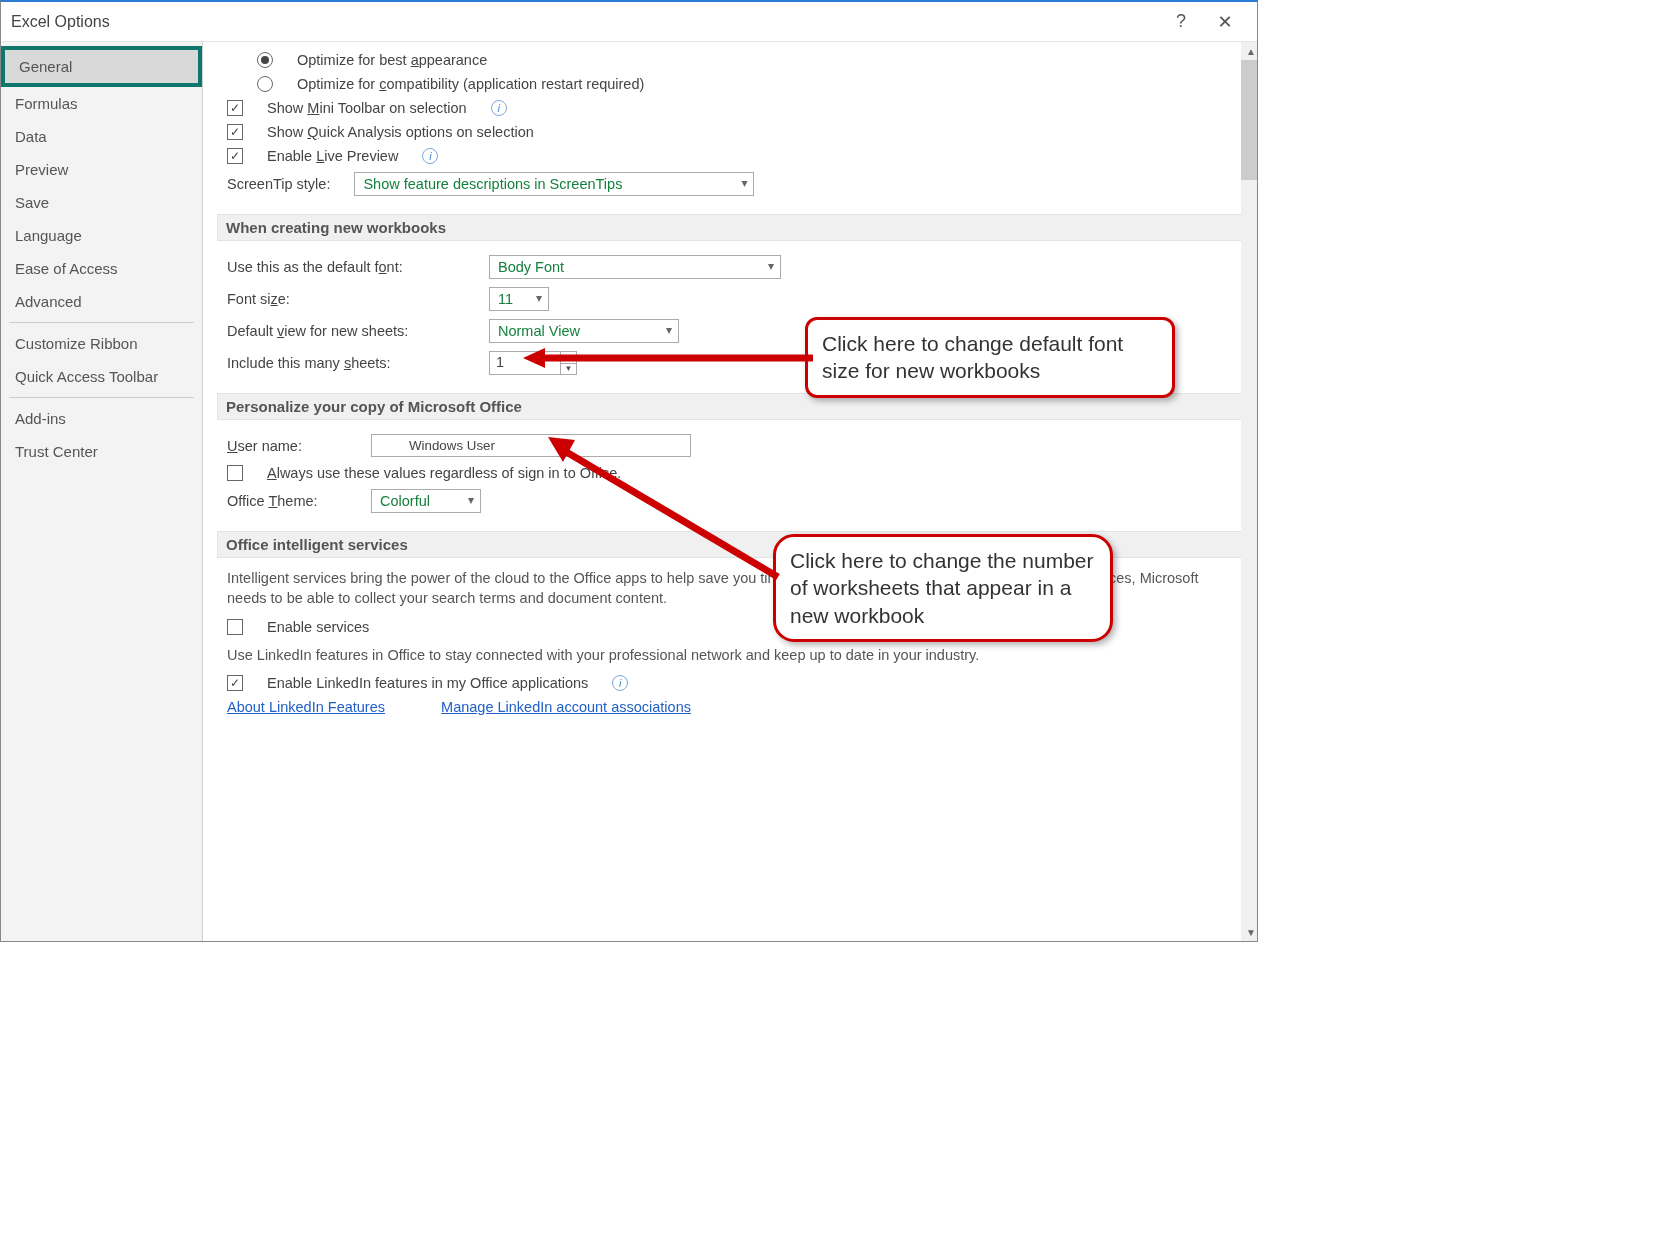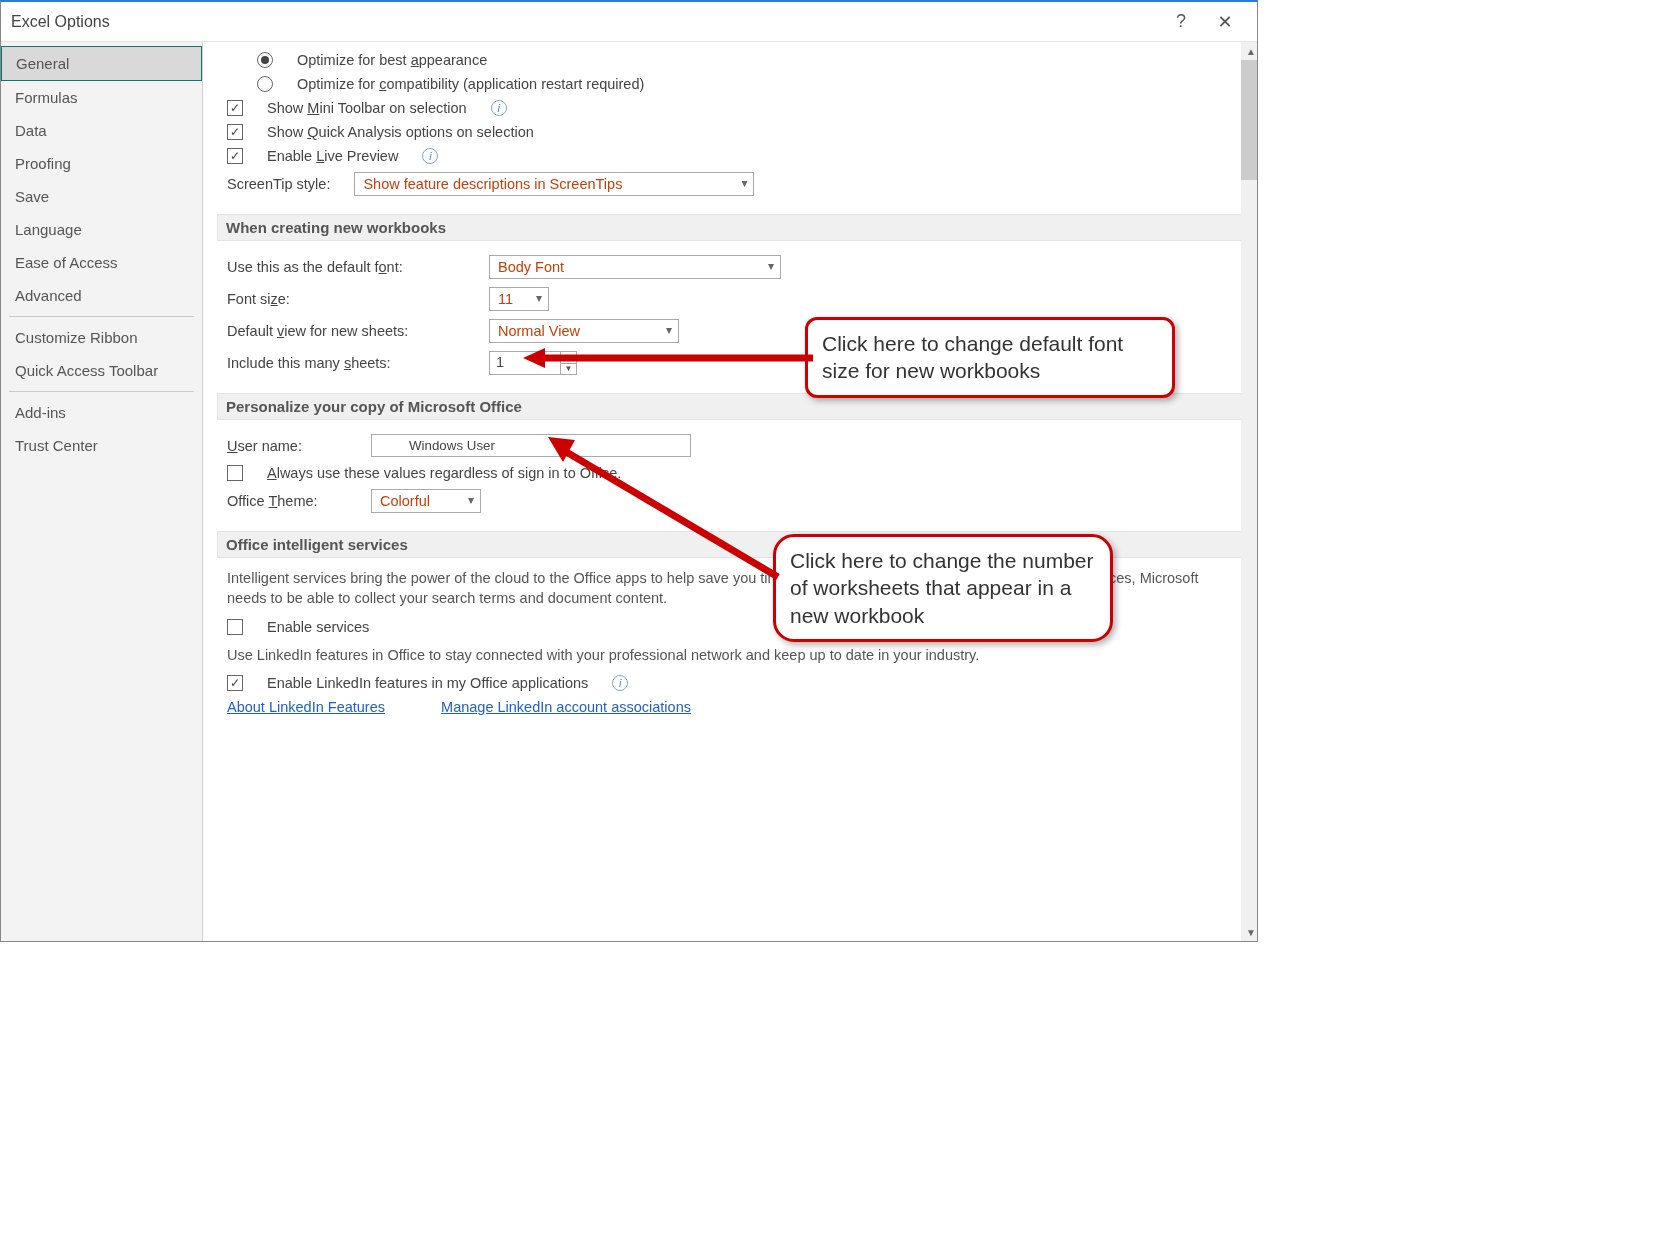--- a/index.html
+++ b/index.html
@@ -51,21 +51,21 @@
   padding: 4px 0;
 }
 .sidebar .item {
   padding: 8px 14px;
   font-size: 15px;
   color: #555;
   cursor: pointer;
 }
 .sidebar .item.selected {
   background: #d9d9d9;
-  border: 1px solid #0f766e;
+  border: 4px solid #0f766e;
 }
 .sidebar .sep {
   height: 1px;
   background: #ccc;
   margin: 4px 8px;
 }
 .content {
   flex: 1;
   overflow-y: auto;
   padding: 6px 10px 20px 14px;
@@ -113,21 +113,21 @@
   color: #4a86c5;
   font-size: 11px; font-style: italic;
   display: inline-flex;
   align-items: center; justify-content: center;
 }
 .select {
   border: 1px solid #aaa;
   background: #fff;
   padding: 3px 24px 3px 8px;
   position: relative;
-  color: #c2410c;
+  color: #15803d;
   min-width: 60px;
   cursor: pointer;
 }
 .select::after {
   content: "▾";
   position: absolute; right: 6px; top: 3px;
   color: #666;
   font-size: 12px;
 }
 .textbox {
@@ -199,21 +199,21 @@
   <div class="titlebar">
     <div class="title">Excel Options</div>
     <div class="tbtn">?</div>
     <div class="tbtn">✕</div>
   </div>
   <div class="body">
     <div class="sidebar">
       <div class="item selected">General</div>
       <div class="item">Formulas</div>
       <div class="item">Data</div>
-      <div class="item">Proofing</div>
+      <div class="item">Preview</div>
       <div class="item">Save</div>
       <div class="item">Language</div>
       <div class="item">Ease of Access</div>
       <div class="item">Advanced</div>
       <div class="sep"></div>
       <div class="item">Customize Ribbon</div>
       <div class="item">Quick Access Toolbar</div>
       <div class="sep"></div>
       <div class="item">Add-ins</div>
       <div class="item">Trust Center</div>

